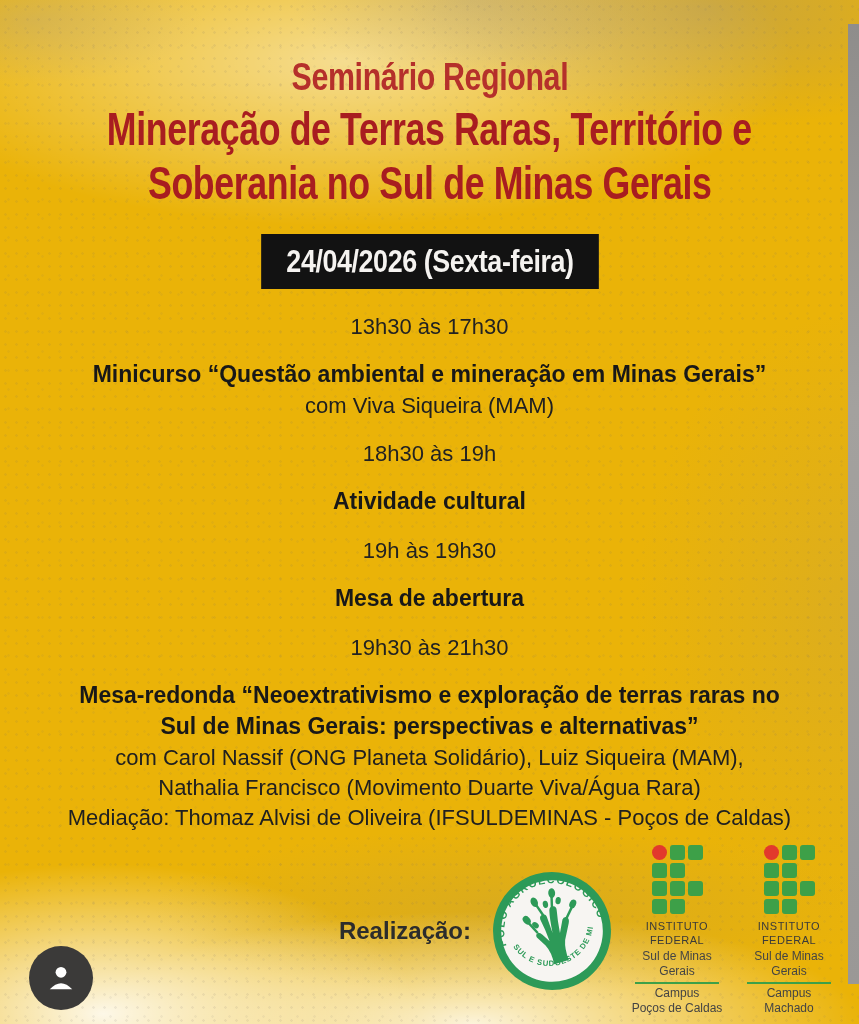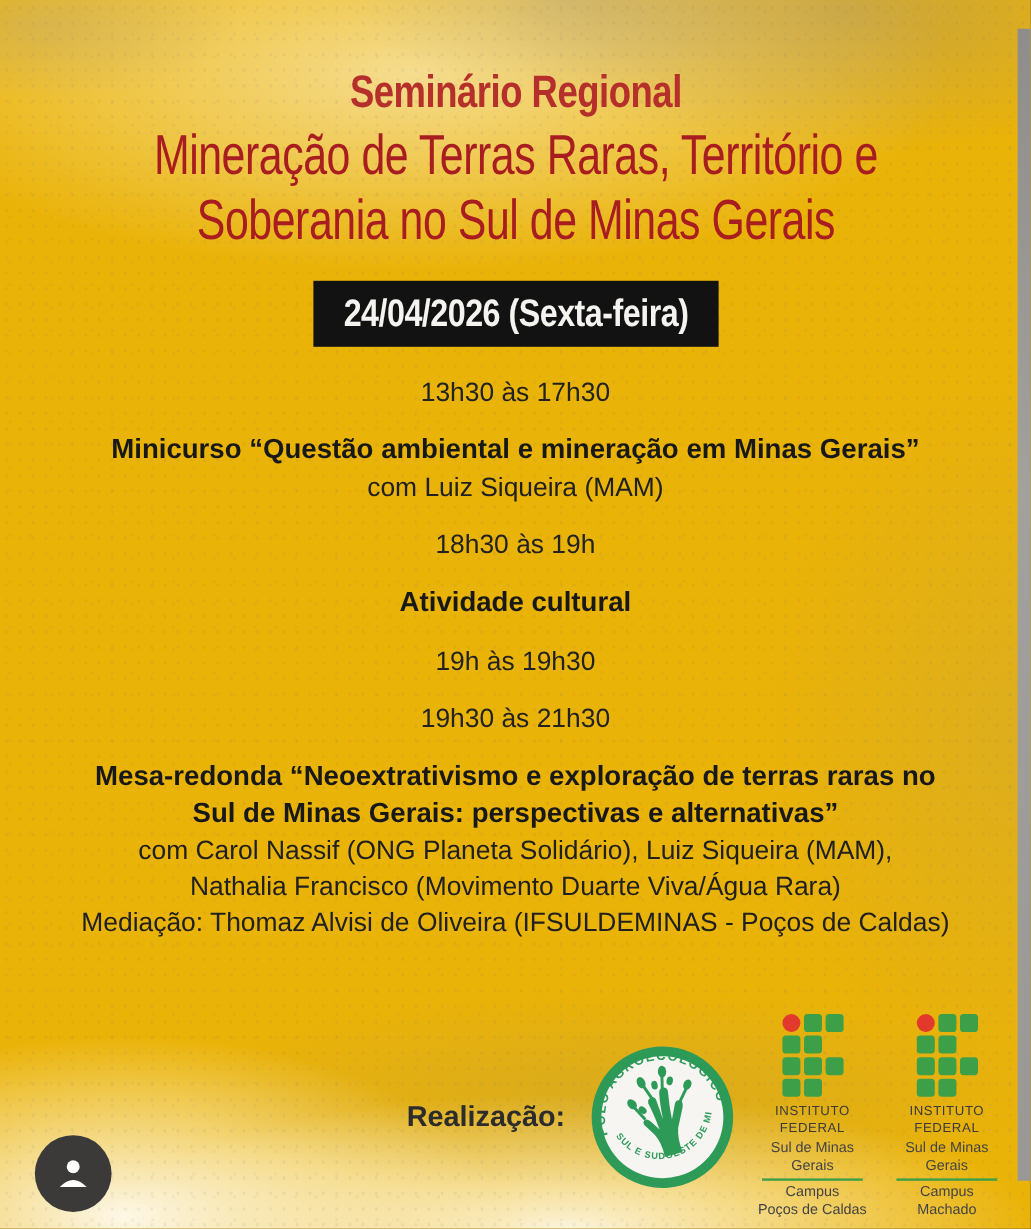--- a/index.html
+++ b/index.html
@@ -25,21 +25,21 @@
     background-size: 11px 13px, 17px 19px, auto, auto, auto, auto, auto, auto, auto, auto;
   }
   .edge-strip{position:absolute;top:24px;right:0;width:11px;height:960px;z-index:2;
     background:linear-gradient(180deg,#8f8d8b 0%,#a3a19e 40%,#9a9896 100%);}
   .content{position:relative;z-index:3;text-align:center;}
 
   
   .cond{display:inline-block;transform:scaleX(0.80);transform-origin:50% 50%;white-space:nowrap;letter-spacing:-0.5px;}
 
   .kicker{padding-top:56px;font-size:38px;font-weight:700;color:#b5302b;line-height:42px;}
-  .title{font-size:47px;font-weight:400;color:#a81d20;line-height:54px;margin-top:4px;}
+  .title{font-size:47px;font-weight:700;color:#a81d20;line-height:54px;margin-top:4px;}
   .title .cond{transform:scaleX(0.76);}
 
   .badge{margin-top:24px;}
   .badge-box{display:inline-block;background:#121212;color:#f5f3f0;font-weight:700;
     font-size:32px;padding:9px 30px;transform:scaleX(0.84);}
   .badge-box .txt{letter-spacing:-0.5px;}
 
   .loc{margin-top:20px;}
   .loc-box{display:inline-block;background:#c9c5bf;color:#16130f;font-weight:700;
     font-size:30px;padding:8px 26px;transform:scaleX(0.90);}
@@ -90,28 +90,29 @@
       <div class="badge-box">
         <span class="txt">24/04/2026 (Sexta-feira)</span>
       </div>
     </div>
 
 
     <div class="schedule">
       <div class="sched-item">
         <div class="time">13h30 às 17h30</div>
         <div class="stitle">Minicurso “Questão ambiental e mineração em Minas Gerais”</div>
-        <div class="sdetail">com Luiz Siqueira (MAM)</div>
+        <div class="sdetail">com Viva Siqueira (MAM)</div>
       </div>
       <div class="sched-item">
         <div class="time">18h30 às 19h</div>
         <div class="stitle">Atividade cultural</div>
       </div>
       <div class="sched-item">
         <div class="time">19h às 19h30</div>
+        <div class="stitle">Mesa de abertura</div>
       </div>
       <div class="sched-item">
         <div class="time">19h30 às 21h30</div>
         <div class="stitle">Mesa-redonda “Neoextrativismo e exploração de terras raras no Sul de Minas Gerais: perspectivas e alternativas”</div>
         <div class="sdetail">com Carol Nassif (ONG Planeta Solidário), Luiz Siqueira (MAM),</div>
         <div class="sdetail">Nathalia Francisco (Movimento Duarte Viva/Água Rara)</div>
         <div class="sdetail">Mediação: Thomaz Alvisi de Oliveira (IFSULDEMINAS - Poços de Caldas)</div>
       </div>
     </div>
   </div>

